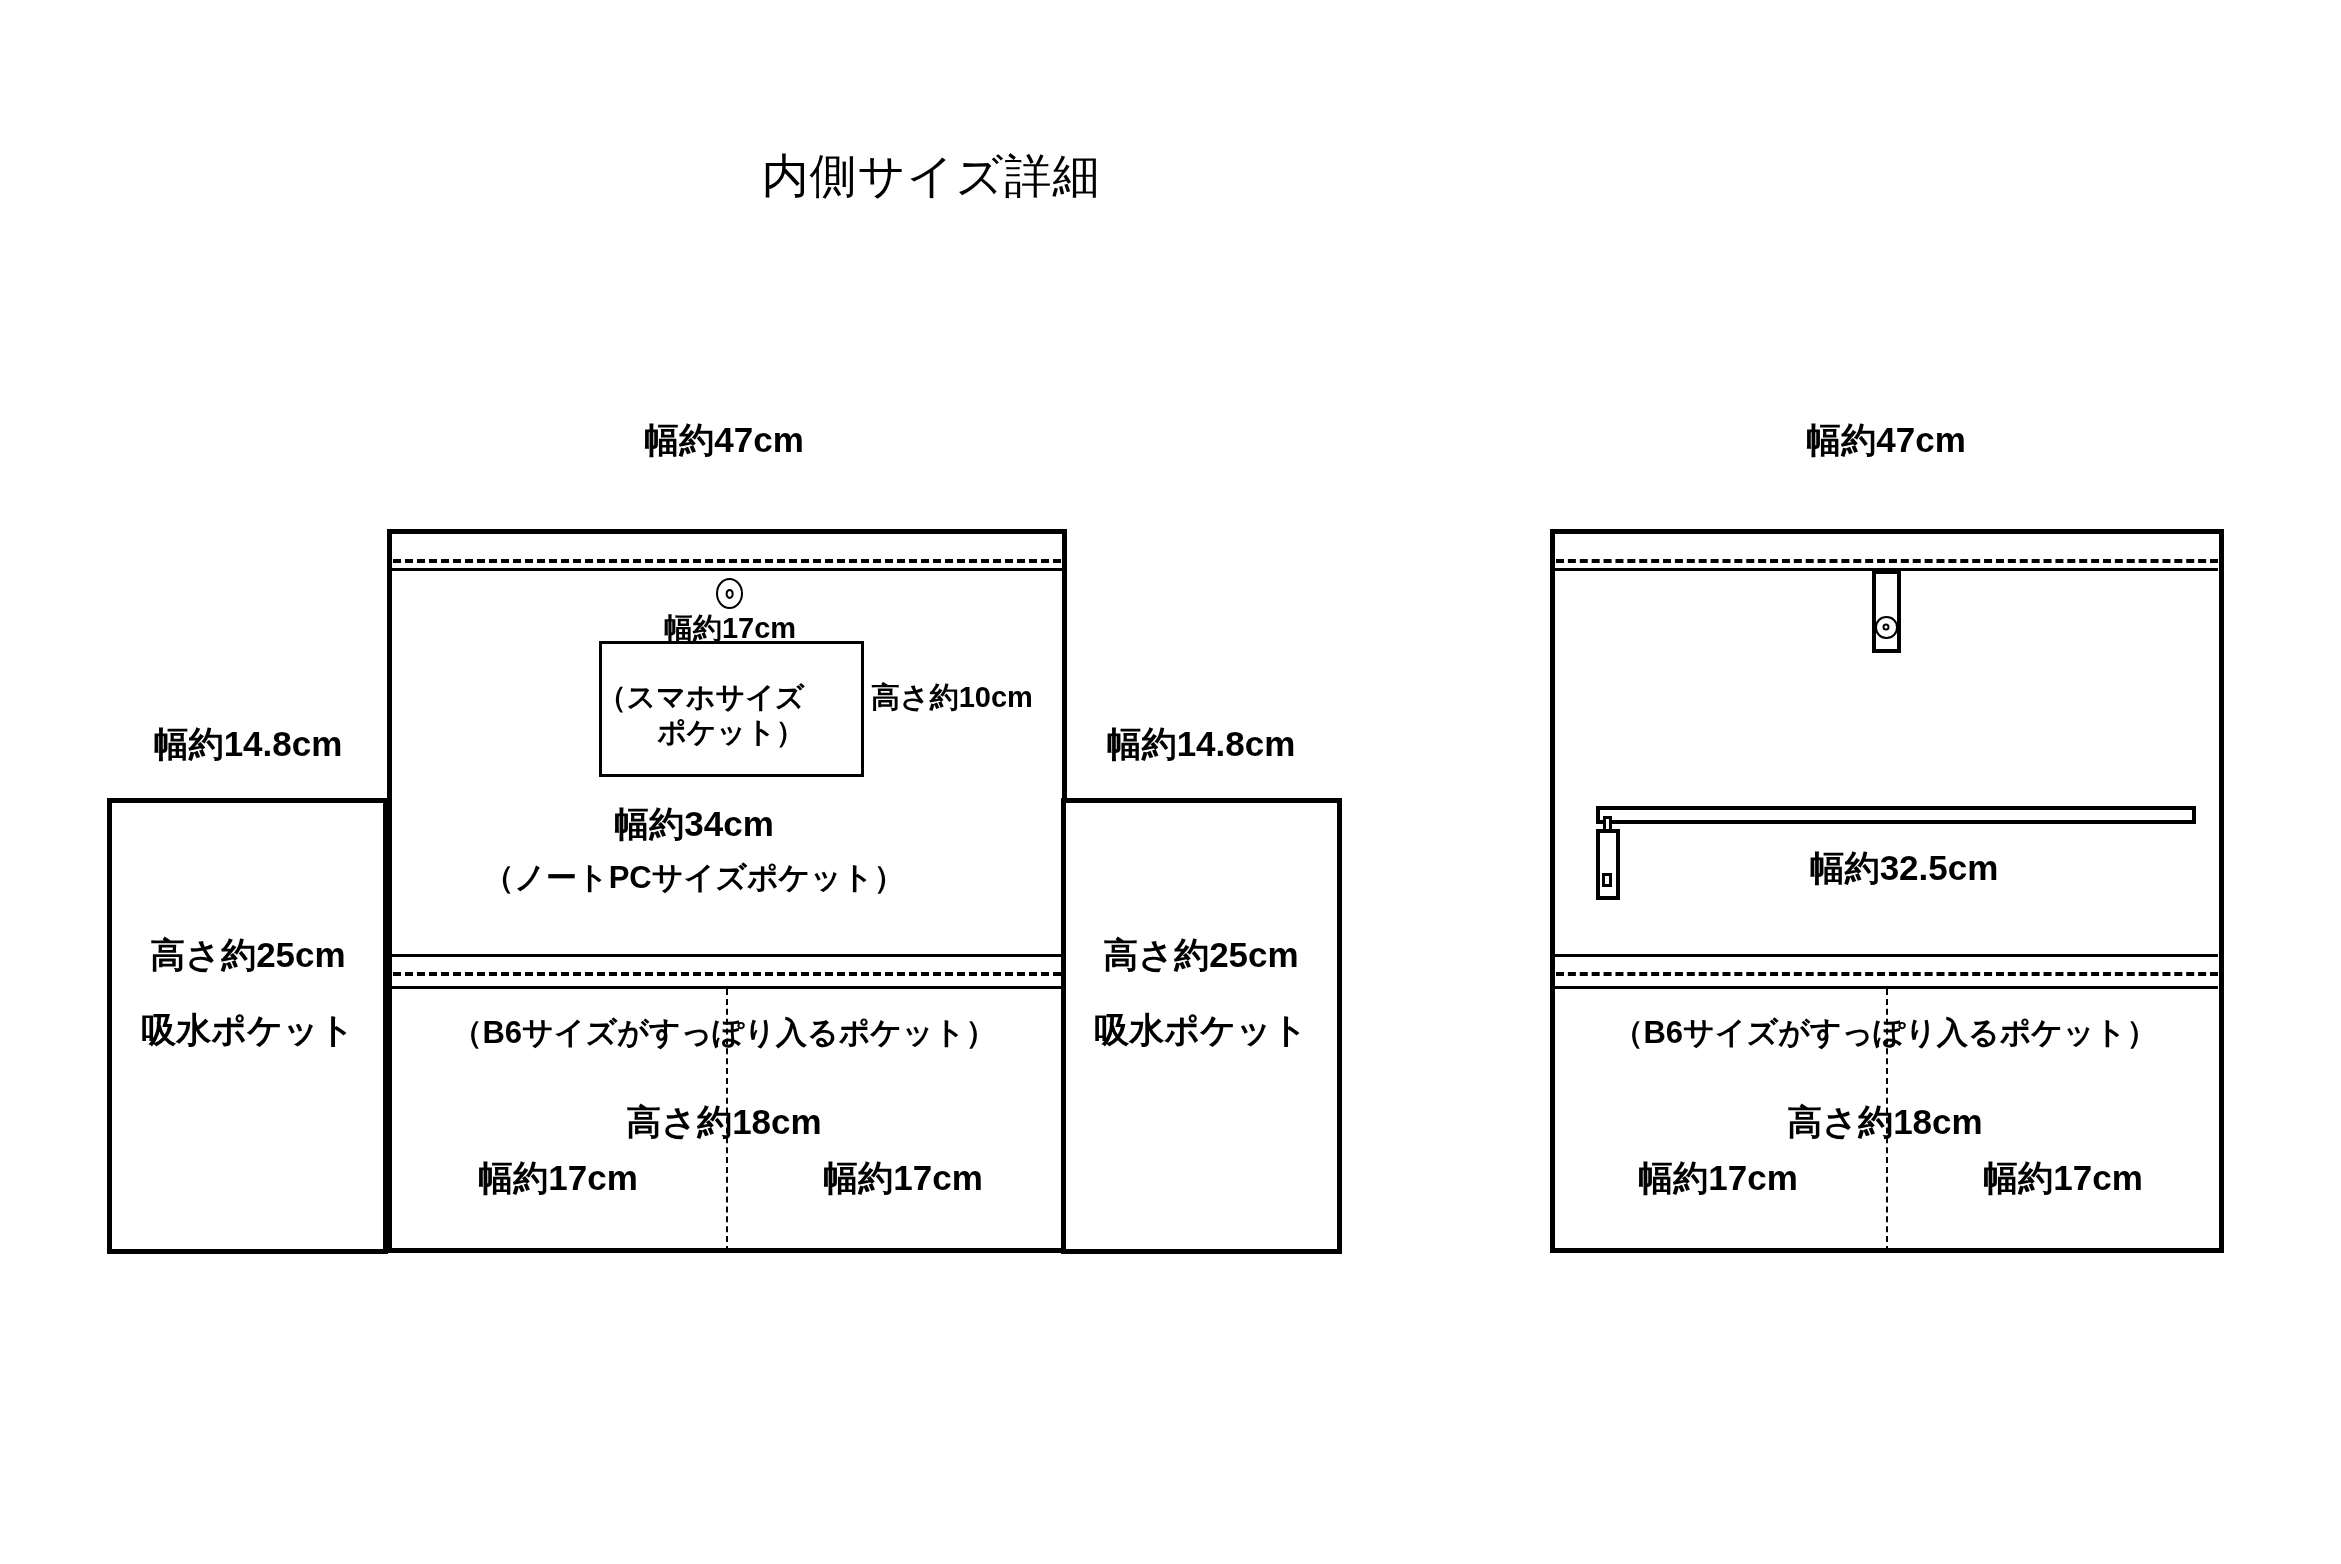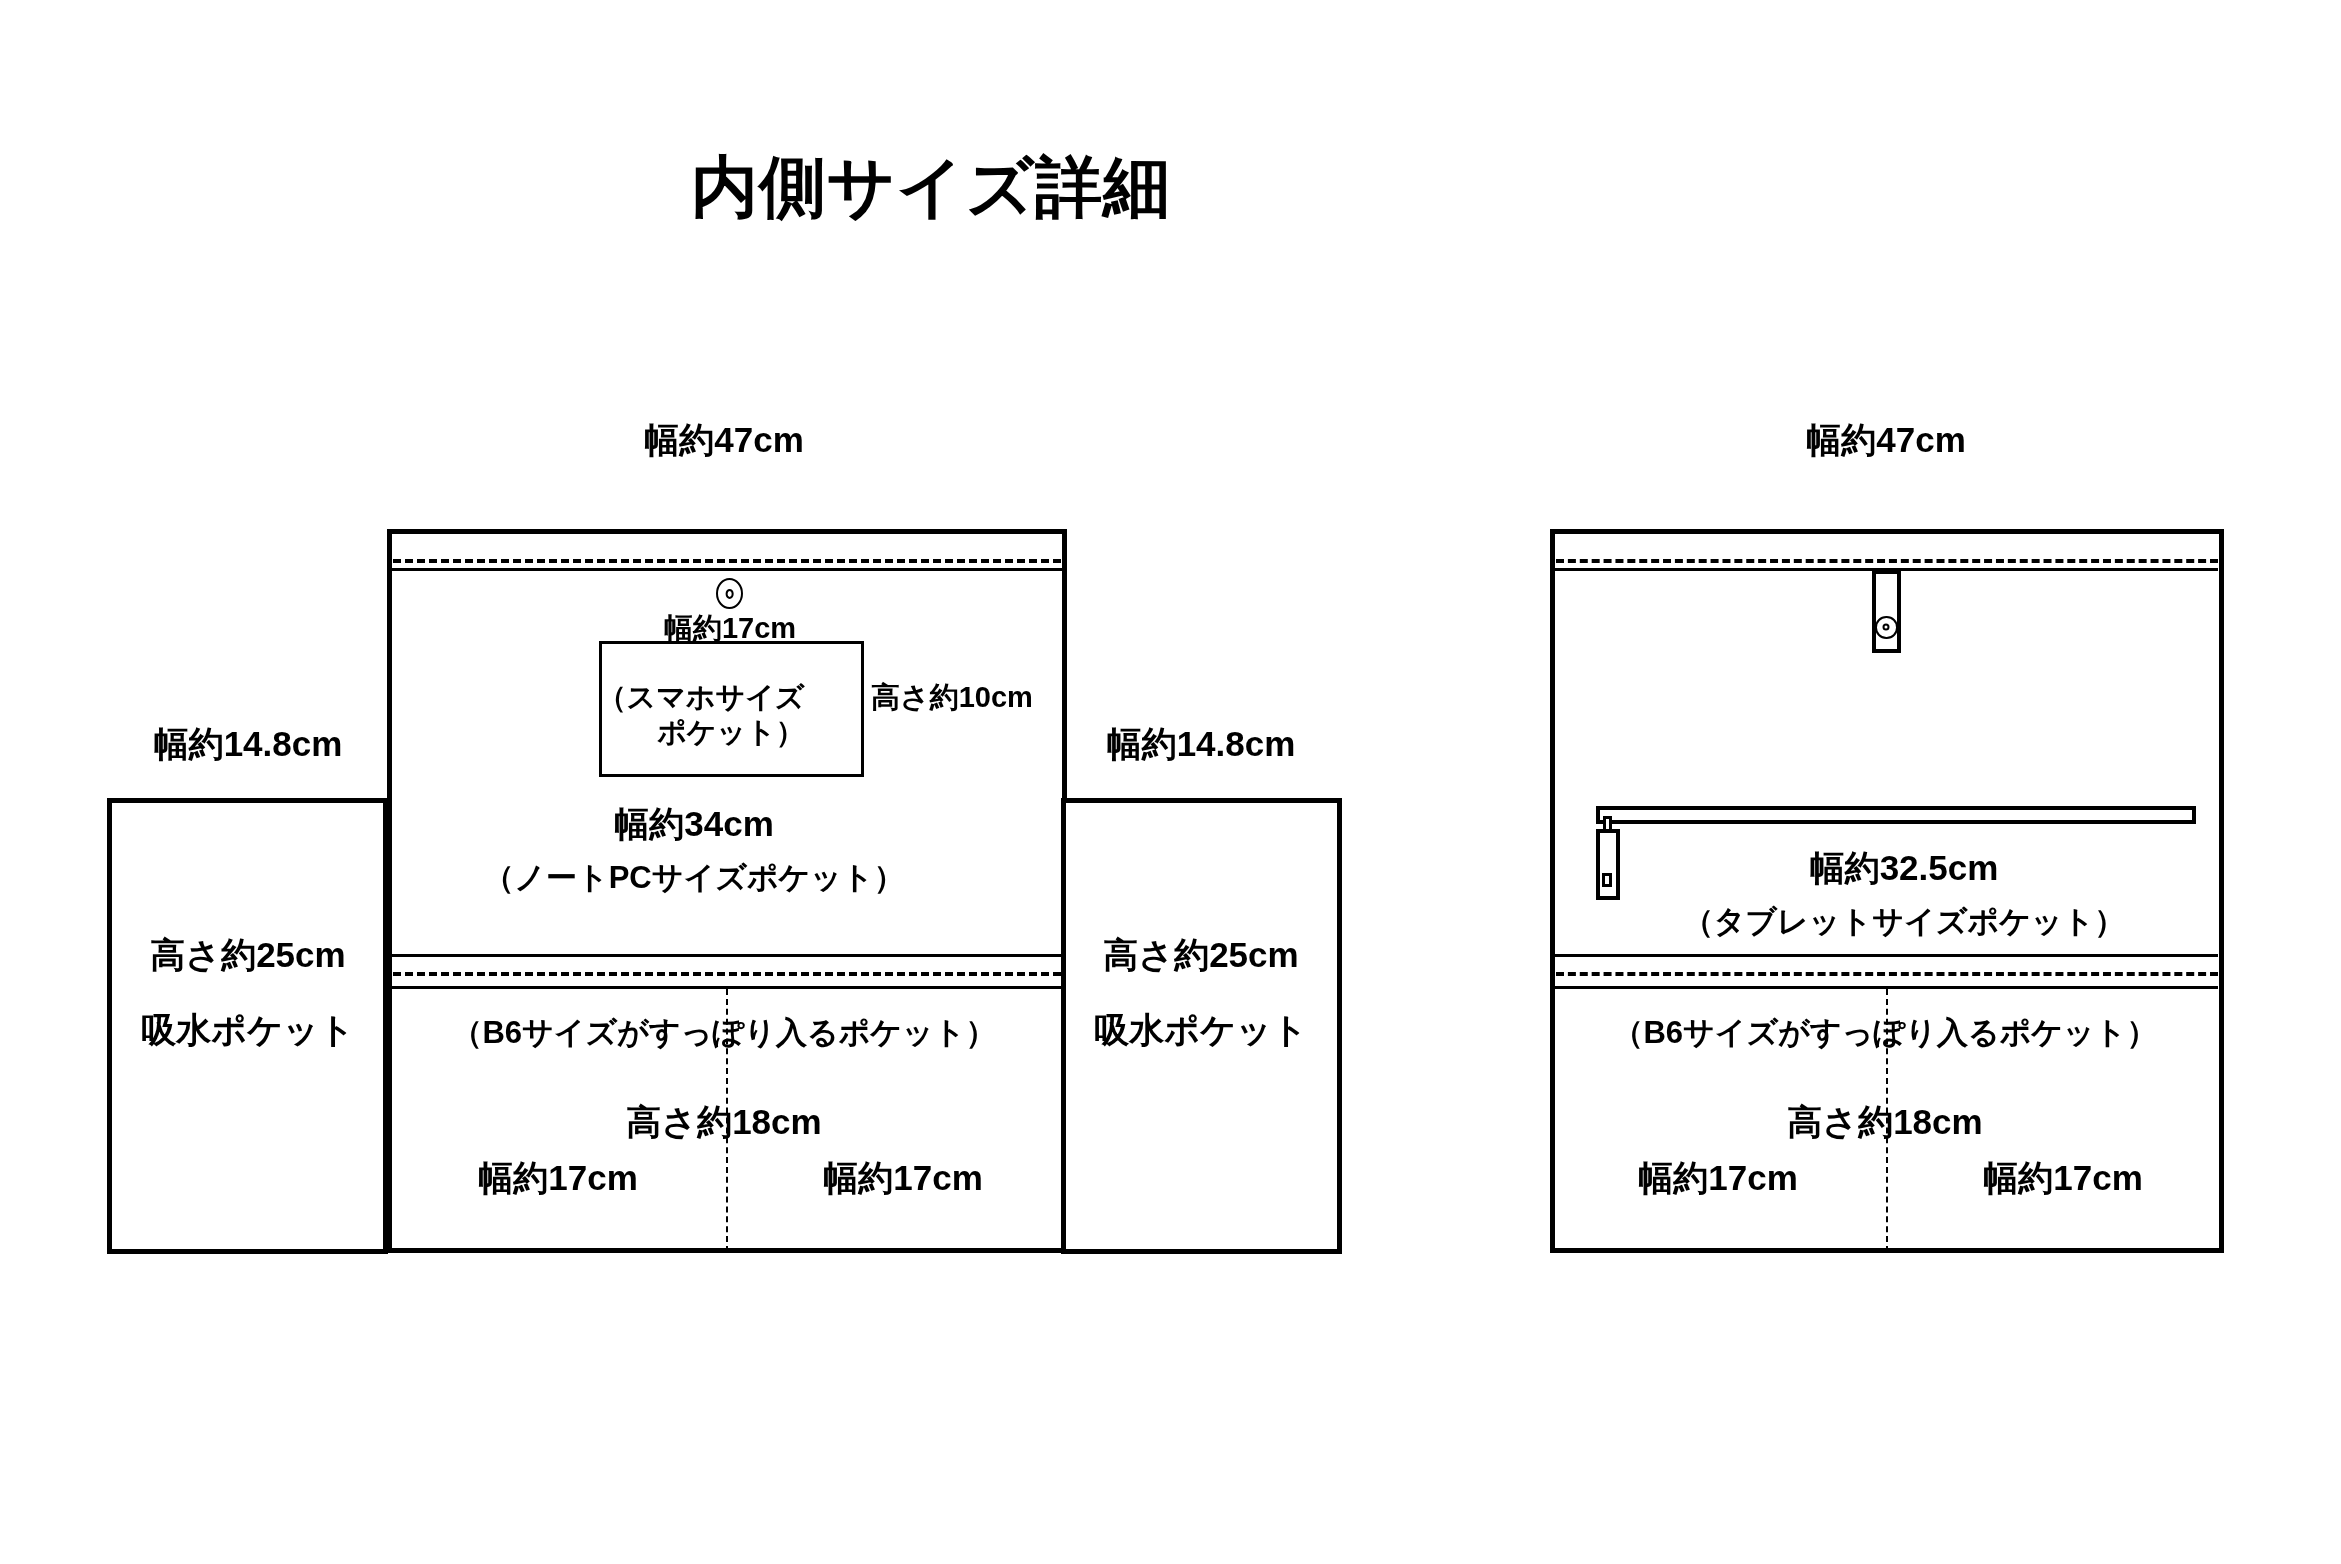--- a/index.html
+++ b/index.html
@@ -21,22 +21,22 @@
     overflow: hidden;
   }
 
   
   .page-title {
     position: absolute;
     left: 0;
     top: 150px;
     width: 1862px;
     text-align: center;
-    font-size: 67px;
-    font-weight: bold;
+    font-size: 47px;
+    font-weight: normal;
     letter-spacing: 0.9px;
     line-height: 1.1;
     white-space: nowrap;
   }
 
   
   .panel {
     position: absolute;
     box-sizing: border-box;
     border: 5.2px solid #000000;
@@ -194,21 +194,20 @@
 
   <div class="zip-track" style="left:1596px; top:806px; width:600px; height:18px;"></div>
 
   <div class="zip-neck" style="left:1603px; top:816px; width:9.4px; height:27px;"></div>
 
   <div class="zip-pull" style="left:1596px; top:829px; width:24.4px; height:71px;"></div>
 
   <div class="zip-hole" style="left:1602px; top:873px; width:10.3px; height:14px;"></div>
 
   <div class="lbl big ctr" style="left:1904px; top:848px;">幅約32.5cm</div>
-  <div class="lbl ctr" style="left:1904px; top:904px;">（タブレットサイズポケット）</div>
 
   <div class="hline" style="left:1555px; top:954px; width:663px;"></div>
   <div class="dashline-h" style="left:1556px; top:972px; width:662px;"></div>
   <div class="hline" style="left:1555px; top:986px; width:663px;"></div>
 
   <div class="dashline-v" style="left:1886px; top:989px; height:263px;"></div>
 
   <div class="lbl ctr" style="left:1885px; top:1015px;">（B6サイズがすっぽり入るポケット）</div>
   <div class="lbl big ctr" style="left:1885px; top:1102px;">高さ約18cm</div>
   <div class="lbl big ctr" style="left:1718px; top:1158px;">幅約17cm</div>

